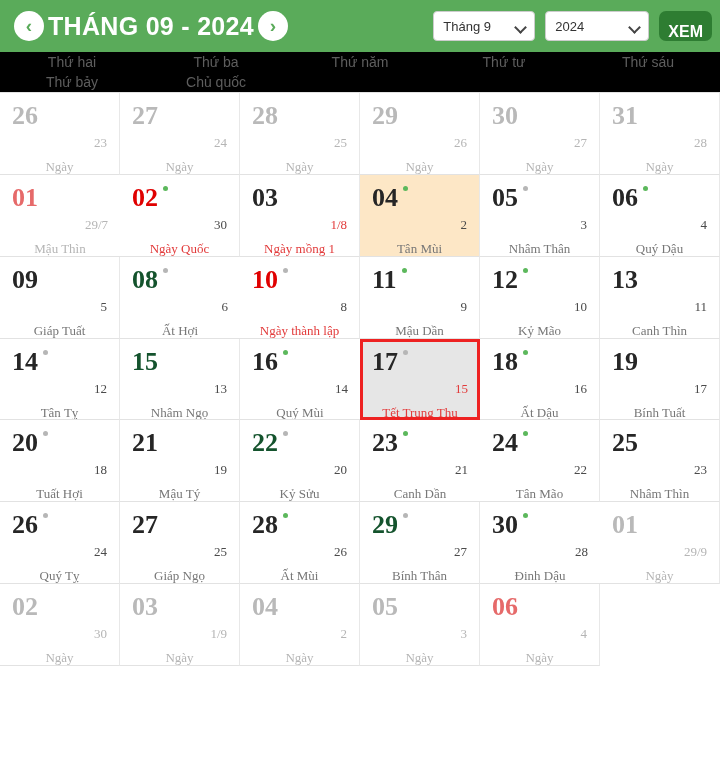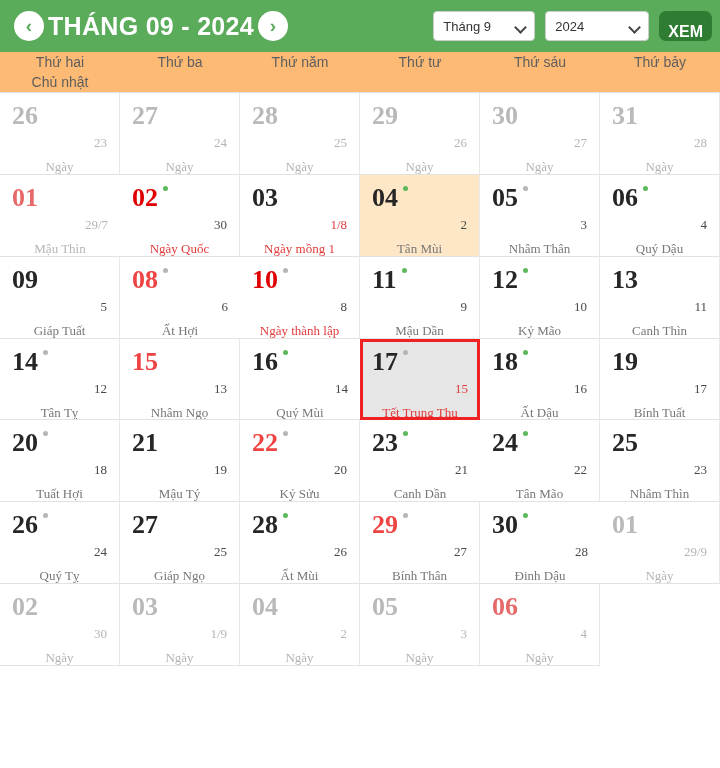--- a/index.html
+++ b/index.html
@@ -81,23 +81,23 @@
     padding: 12px 9px;
     font-size: 16px;
     font-weight: bold;
     font-family: "Liberation Sans", sans-serif;
     cursor: pointer;
   }
 
   
   .weekdays {
     display: grid;
-    grid-template-columns: repeat(6, 1fr);
+    grid-template-columns: repeat(5, 1fr);
     height: 40px;
-    background: #fdba74;
+    background: #000000;
   }
   .weekday {
     display: flex;
     align-items: center;
     justify-content: center;
     font-size: 14px;
     color: #5e5e5e;
   }
 
   
@@ -150,21 +150,21 @@
     color: #777777;
     margin-top: 7px;
     line-height: 1.35;
     white-space: pre-line;
   }
 
   
   .cell.other .solar { color: #b9b9b9; }
   .cell.other .lunar { color: #b5b5b5; }
   .cell.other .note  { color: #b5b5b5; }
-  .cell.sun .solar   { color: #ef4444; }
+  .cell.sun .solar   { color: #14532d; }
   .cell.other.sun .solar { color: #e66a6a; }
   .cell.holiday .solar { color: #e00000; }
   .lunar.red { color: #e23b3b; }
   .note.red  { color: #e23b3b; }
   .cell.today { background: #fde7c6; }
   .cell.selected {
     background: #e6e6e6;
     border: 3px solid #ee2222;
     z-index: 3;
     padding: 7px 9px 5px 9px;
@@ -197,21 +197,21 @@
   </div>
 </div>
 
 <div class="weekdays">
   <div class="weekday">Thứ hai</div>
   <div class="weekday">Thứ ba</div>
   <div class="weekday">Thứ năm</div>
   <div class="weekday">Thứ tư</div>
   <div class="weekday">Thứ sáu</div>
   <div class="weekday">Thứ bảy</div>
-  <div class="weekday">Chủ nhật</div>
+  <div class="weekday">Chủ quốc</div>
 </div>
 
 <div class="cal-grid" id="cal-grid">
     <div class="cell other">
       <div class="solar-line">
         <div class="solar">26</div>
         <span class="dot none"></span>
       </div>
       <div class="lunar">23</div>
       <div class="note">Ngày

